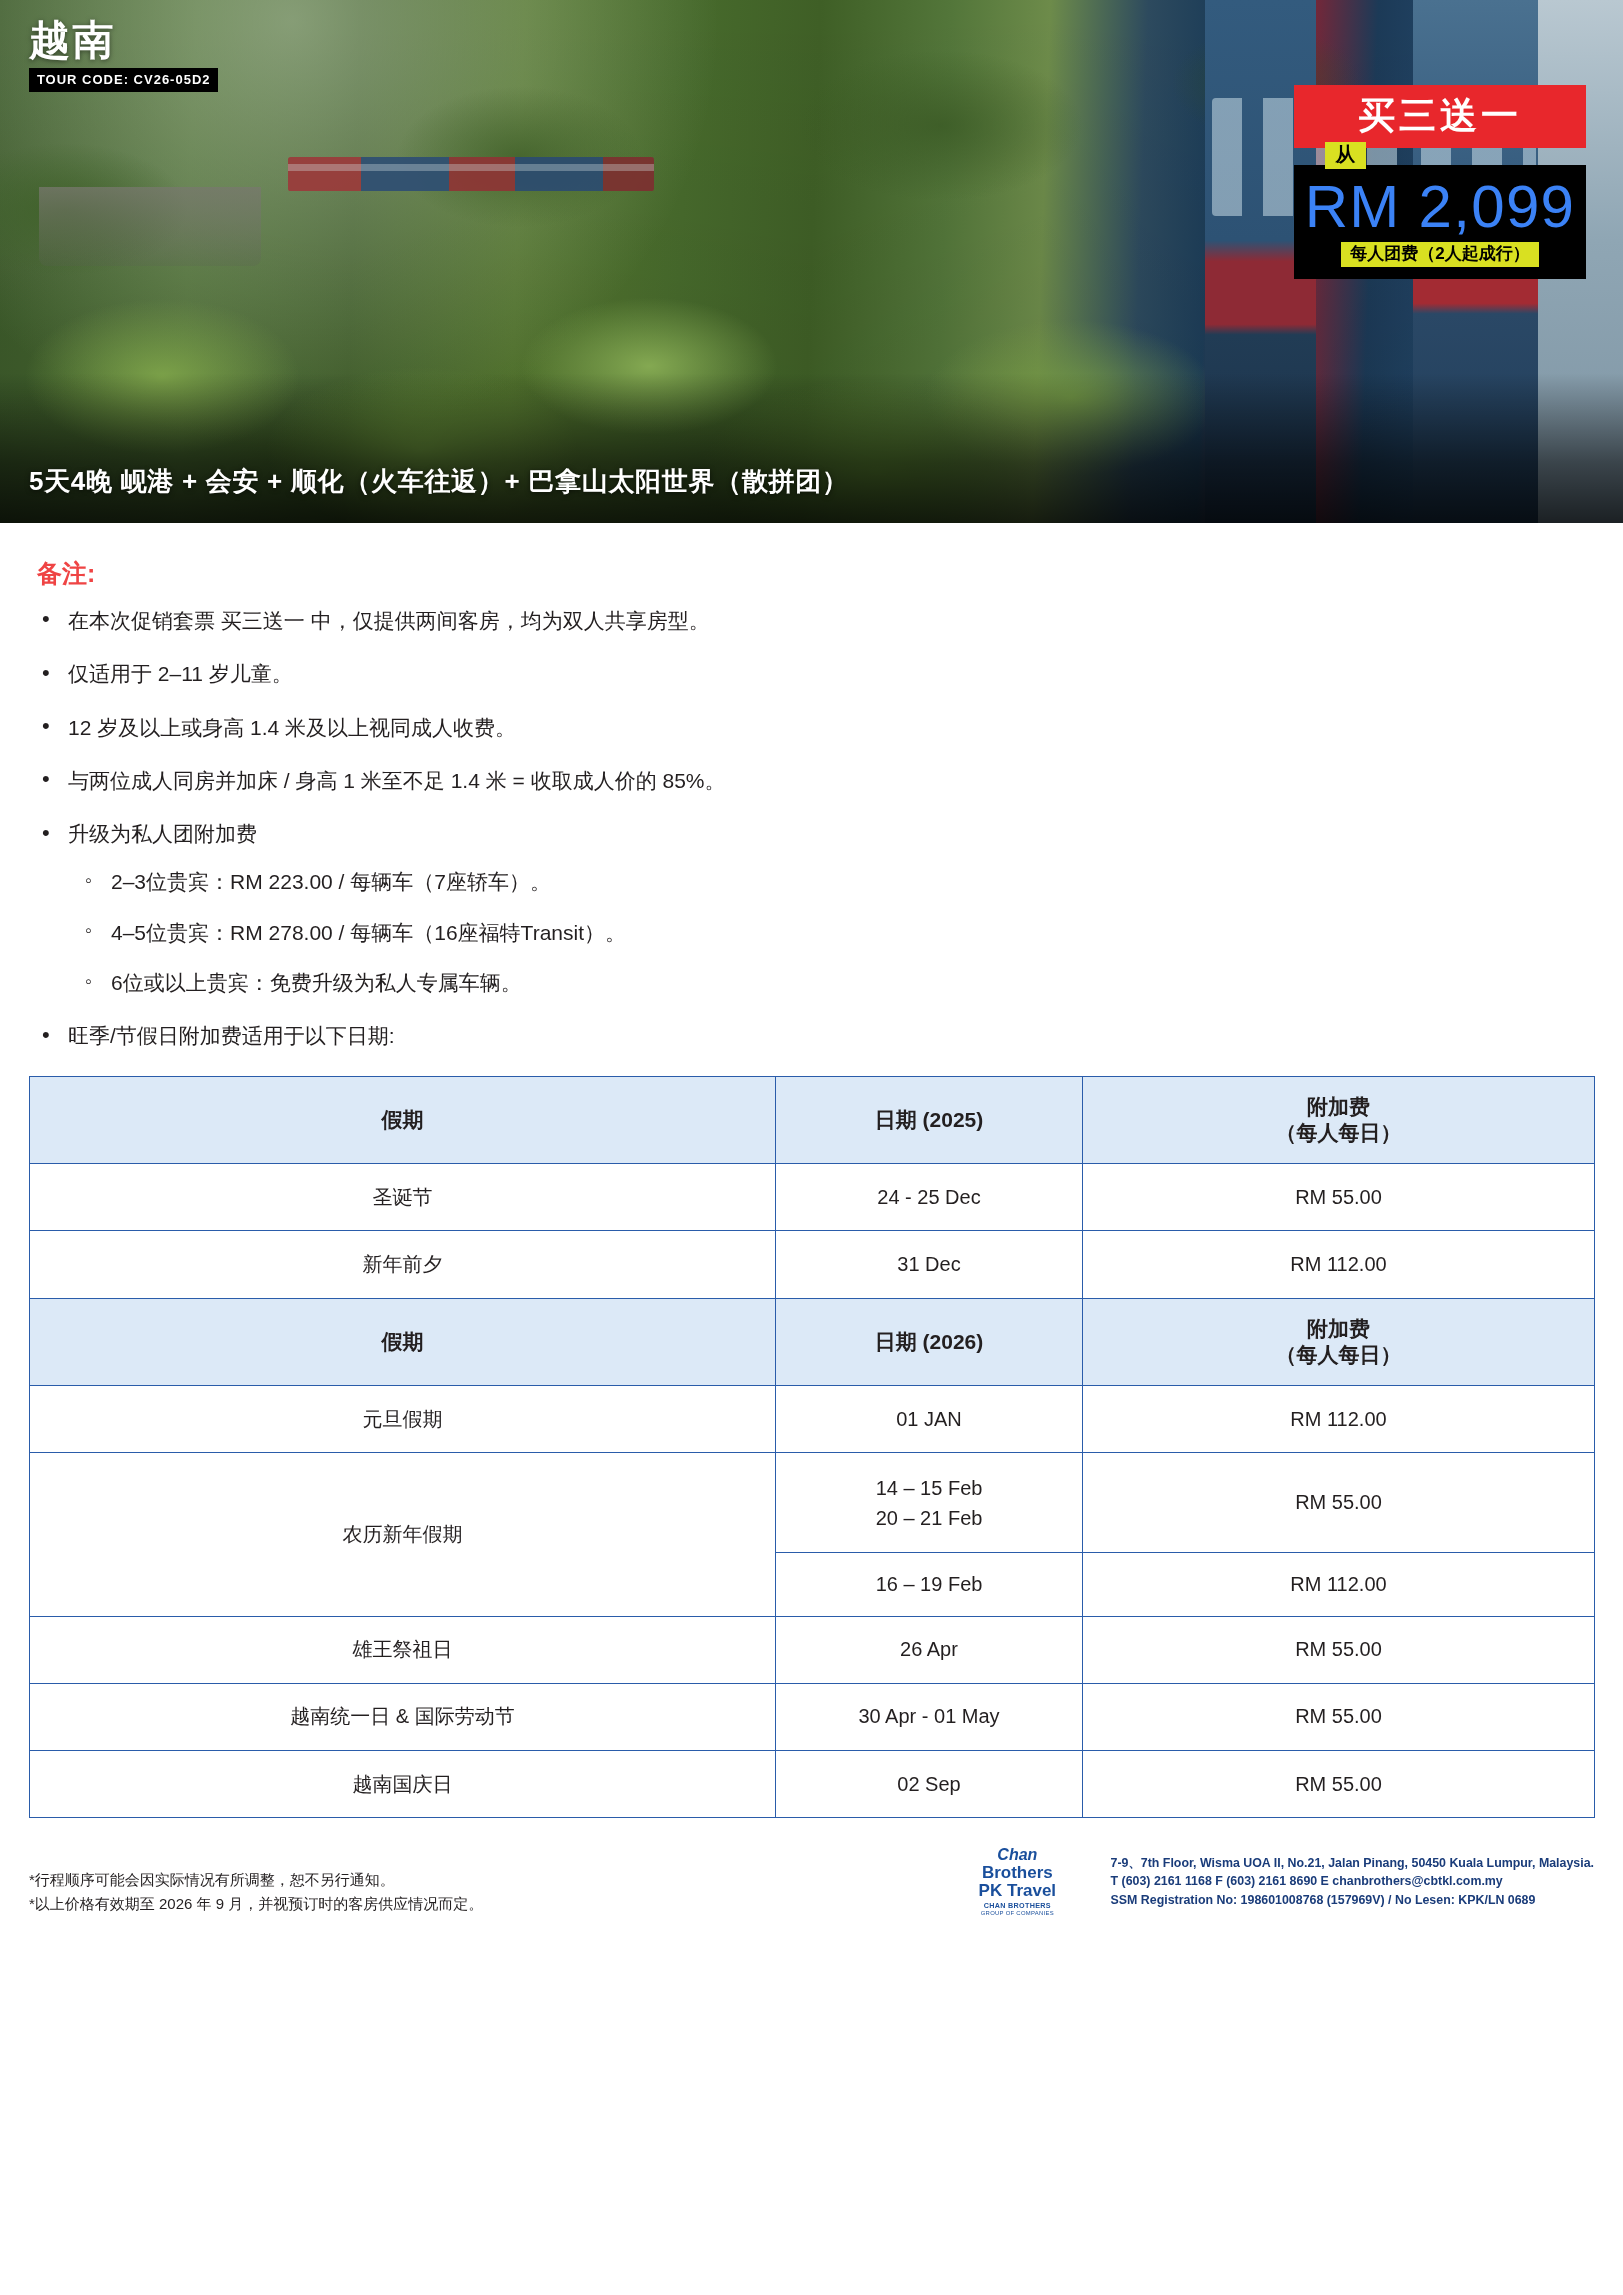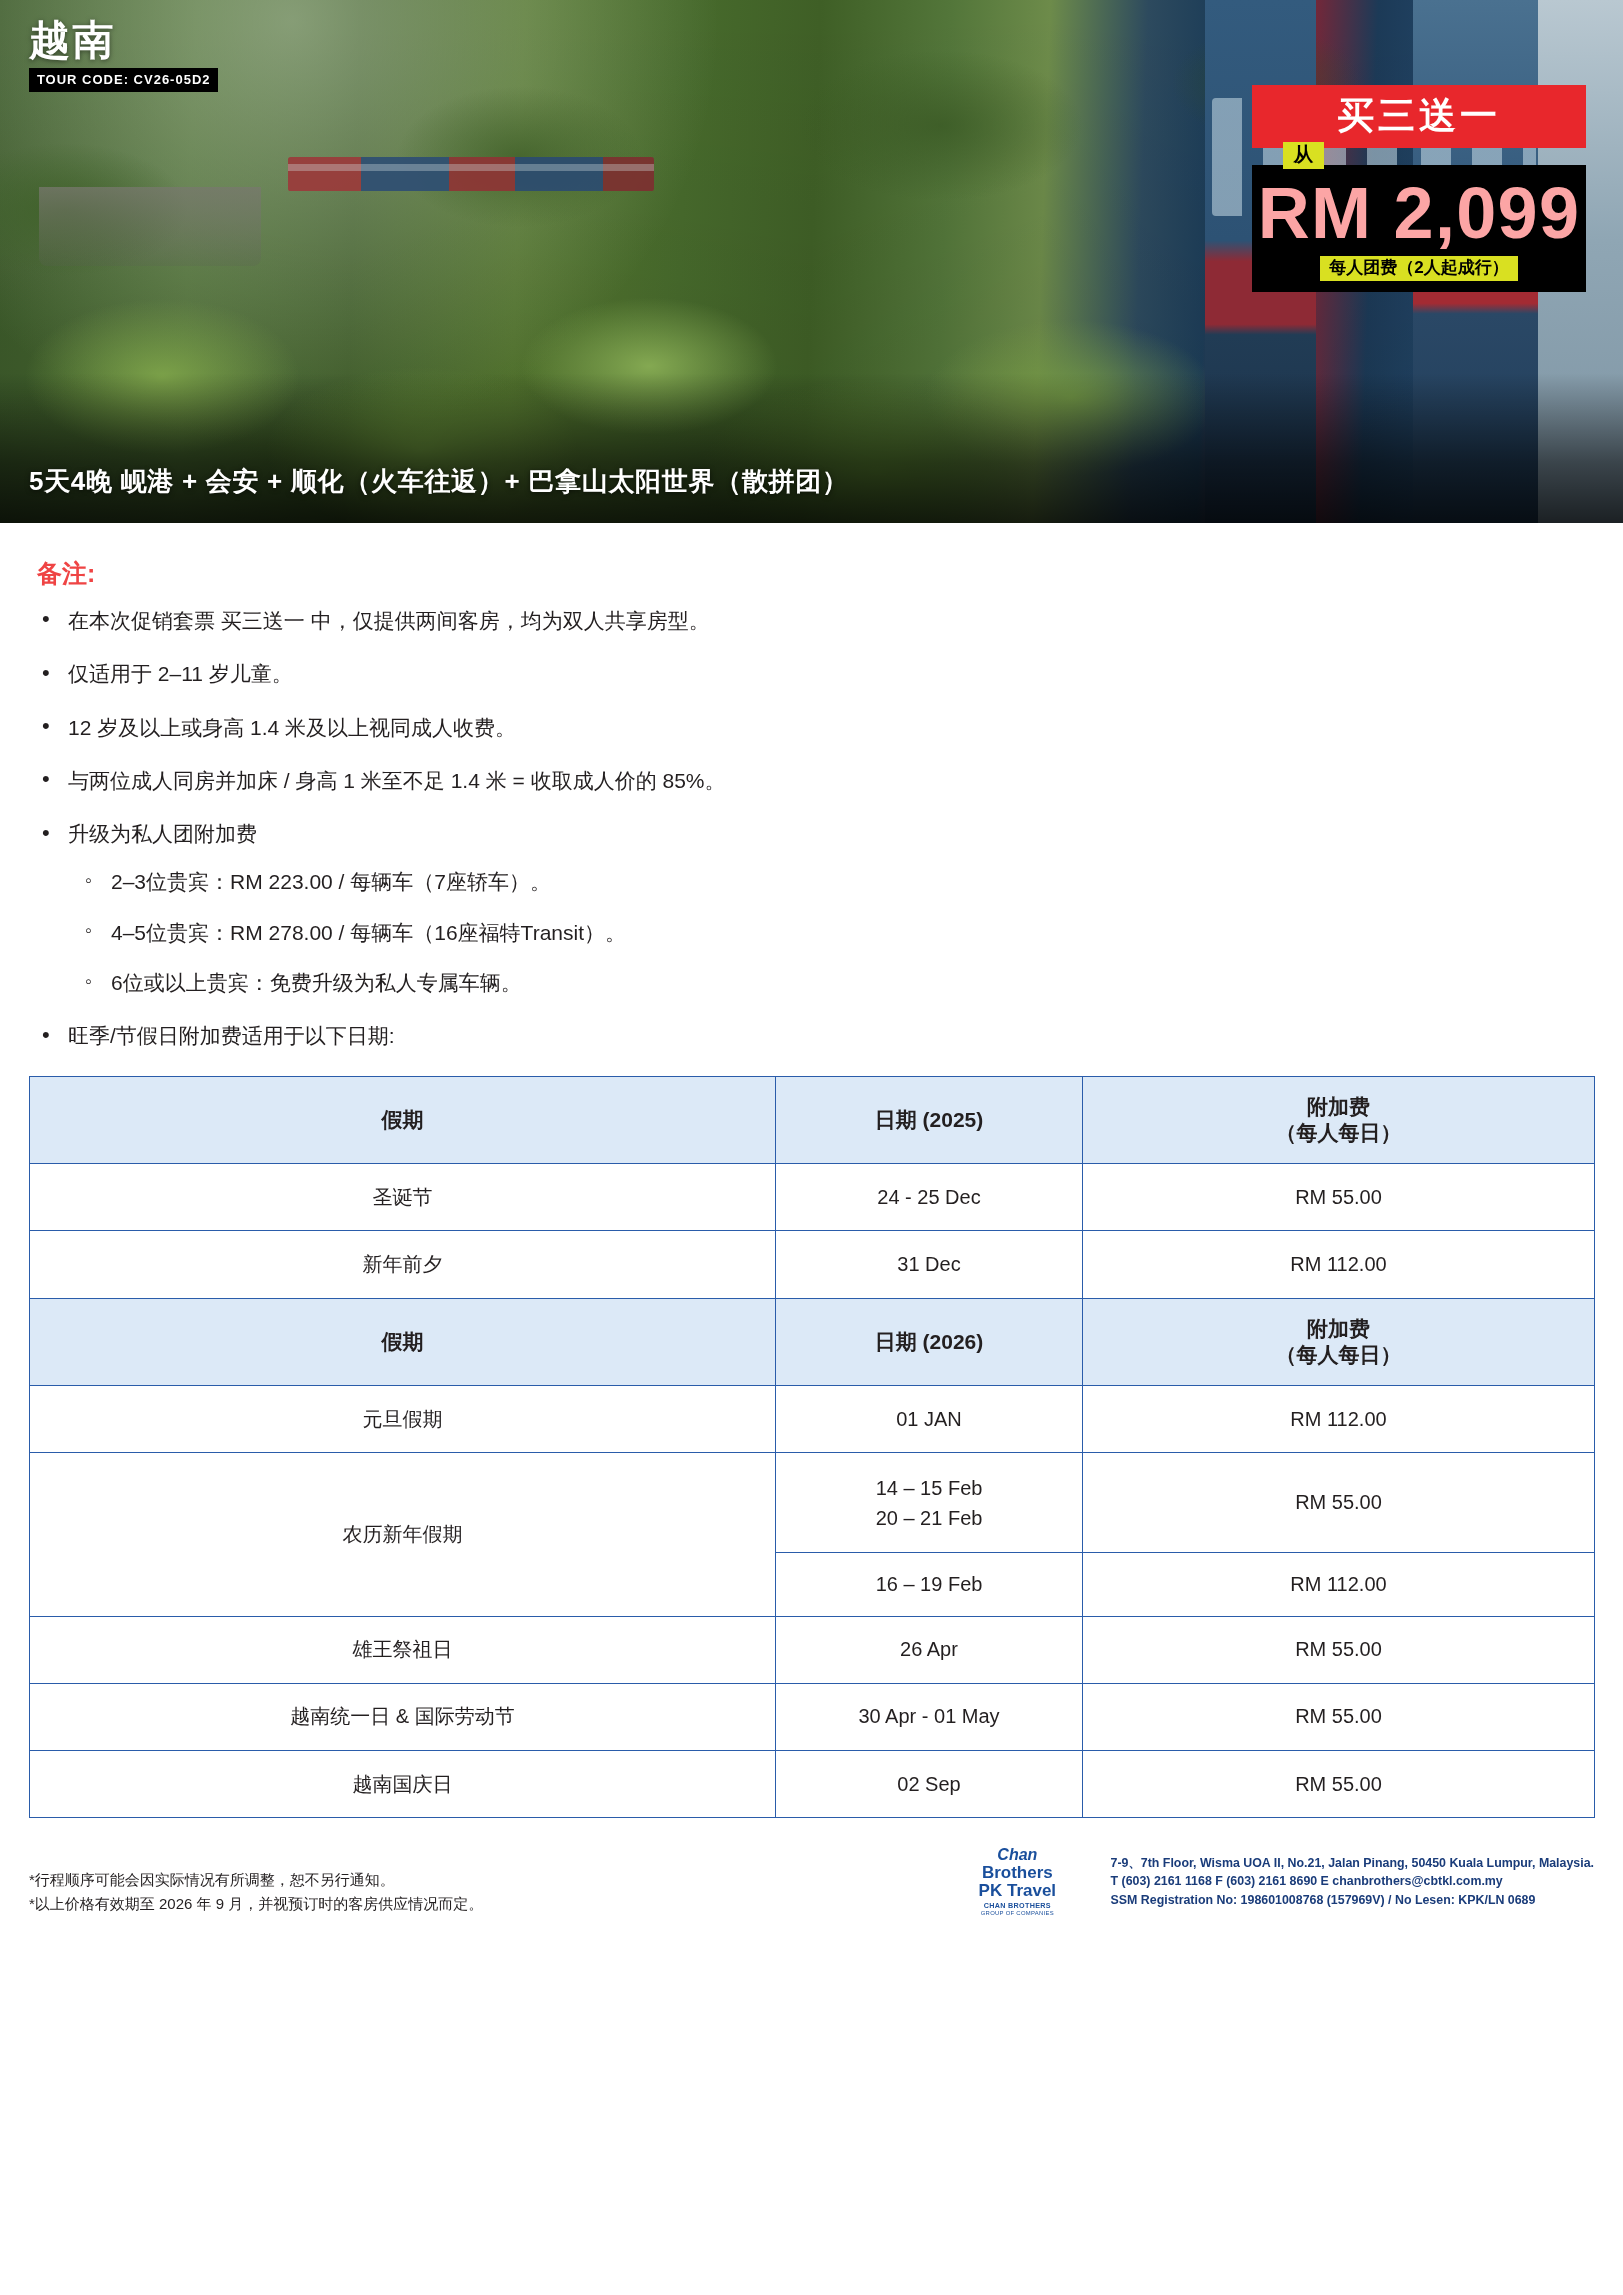--- a/index.html
+++ b/index.html
@@ -156,21 +156,21 @@
     font-weight: 700;
     letter-spacing: 1px;
     padding: 3.9px 7.9px 4.6px 7.9px;
   }
 
   
   .promo-stack {
     position: absolute;
     right: 37px;
     top: 85px;
-    width: 334px;
+    width: 292px;
     z-index: 7;
     text-align: center;
     margin-left: 20px;
   }
   .promo-red {
     background: #e8272c;
     color: #ffffff;
     font-size: 37px;
     font-weight: 700;
     letter-spacing: 3.9px;
@@ -188,23 +188,23 @@
     left: 31px;
     top: -23.6px;
     background: #d9e021;
     color: #000000;
     font-size: 19.6px;
     font-weight: 700;
     padding: 3.3px 10.5px 4.6px 10.5px;
     line-height: 1;
   }
   .price-amount {
-    color: #fca5a5;
-    font-size: 72px;
-    font-weight: 700;
+    color: #3b82f6;
+    font-size: 60px;
+    font-weight: 400;
     letter-spacing: 1.3px;
     line-height: 1.15;
   }
   .price-note {
     display: inline-block;
     background: #d9e021;
     color: #000000;
     font-size: 17px;
     font-weight: 700;
     padding: 3.3px 9.2px 4.6px 9.2px;

